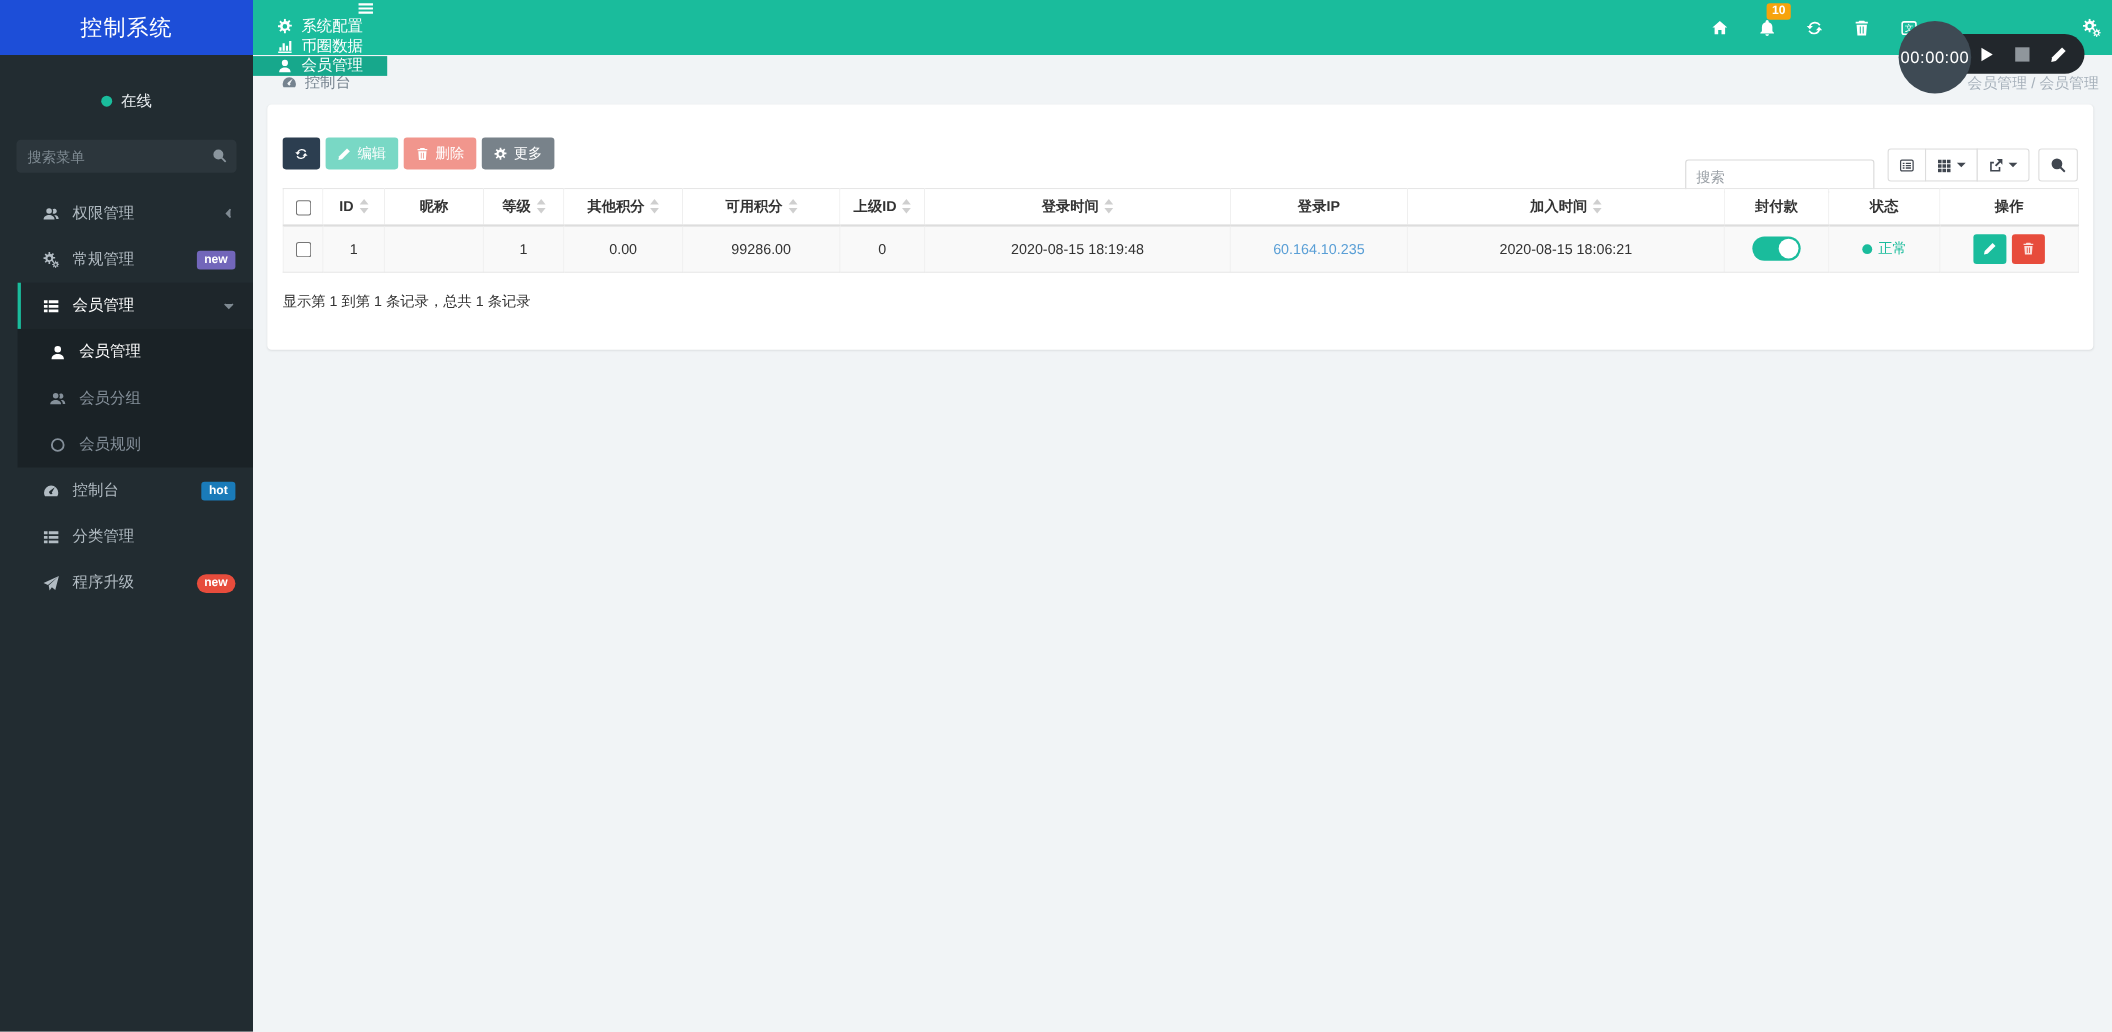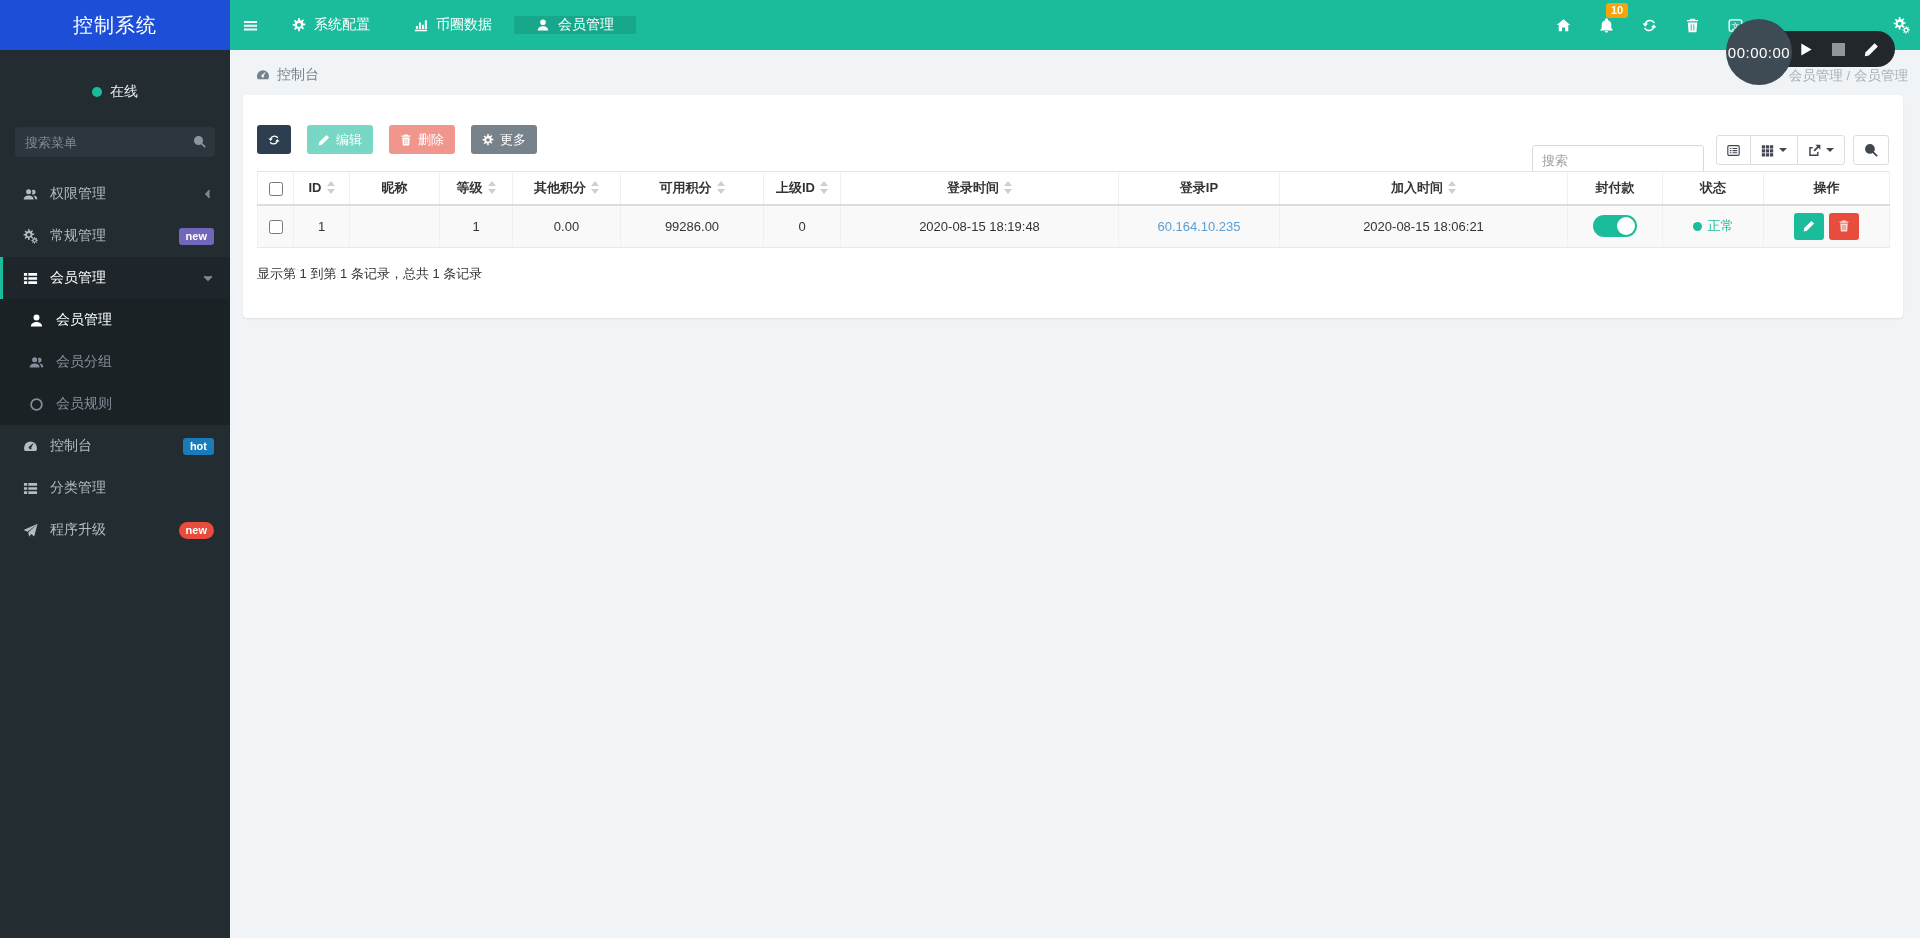--- a/index.html
+++ b/index.html
@@ -5,21 +5,21 @@
   *{margin:0;padding:0;box-sizing:border-box;}
   html,body{width:1920px;height:938px;overflow:hidden;}
   body{font-family:"Liberation Sans","DejaVu Sans",sans-serif;background:#f1f4f6;position:relative;font-size:13px;color:#333;}
   .icon{display:inline-flex;align-items:center;justify-content:center;}
   .icon svg{width:1em;height:1em;fill:currentColor;display:block;}
 
   
   .navbar{position:absolute;left:0;top:0;width:1920px;height:50px;background:#1abc9c;z-index:20;}
   .logo{position:absolute;left:0;top:0;width:230px;height:50px;background:#1d4ed8;color:#fff;
         font-size:20px;display:flex;align-items:center;justify-content:center;letter-spacing:1px;}
-  .nav-left{position:absolute;left:230px;top:0;height:50px;display:flex;align-items:center;}
+  .nav-left{position:absolute;left:230px;top:0;height:50px;display:flex;align-items:flex-end;flex-direction:column;}
   .nav-btn{width:40px;display:flex;align-items:center;justify-content:center;color:#fff;cursor:pointer;}
   .nav-tab{display:flex;align-items:center;gap:8px;color:#fff;font-size:14px;padding:0 22px;cursor:pointer;}
   .nav-tab .icon{font-size:14px;}
   .nav-tab.active{background:#17a88c;}
   .nav-icons{position:absolute;top:0;right:176px;height:50px;display:flex;align-items:center;gap:25px;color:#fff;}
   .nav-ic{position:relative;font-size:15px;cursor:pointer;display:flex;align-items:center;justify-content:center;width:18px;}
   .nav-badge{position:absolute;left:9px;top:-15px;background:#f7a30c;color:#fff;font-size:11px;font-weight:bold;
              padding:1px 5px;border-radius:3px;line-height:13px;}
   .nav-gears{position:absolute;right:10px;top:0;height:50px;display:flex;align-items:center;color:#fff;font-size:17px;cursor:pointer;}
 
@@ -34,21 +34,21 @@
 
   
   .sidebar{position:absolute;left:0;top:50px;width:230px;height:888px;background:#222c31;z-index:10;}
   .online{margin-top:33px;text-align:center;color:#e9edf0;font-size:14px;display:flex;align-items:center;justify-content:center;gap:8px;}
   .dot{width:10px;height:10px;border-radius:50%;background:#1abc9c;display:inline-block;}
   .side-search{margin:26px 15px 16px;position:relative;}
   .side-search input{width:100%;height:30px;background:#2c363c;border:none;border-radius:4px;color:#fca5a5;
                      padding:0 30px 0 10px;font-size:13px;font-family:inherit;}
   .side-search input::placeholder{color:#7e8a92;}
   .side-search .icon{position:absolute;right:9px;top:8px;color:#8a959d;font-size:13px;}
-  .menu{list-style:none;}
+  .menu{list-style:none;padding-left:16px;}
   .mitem{height:42px;display:flex;align-items:center;padding:0 16px 0 22px;color:#b2bcc3;font-size:14px;cursor:pointer;position:relative;}
   .mitem .micon{width:17px;font-size:15px;margin-right:11px;display:flex;justify-content:center;}
   .mitem .chev{margin-left:auto;font-size:12px;color:#7f8a92;}
   .mitem.active-parent{background:#1e262b;color:#fff;border-left:3px solid #1abc9c;padding-left:19px;}
   .submenu{background:#1a2226;}
   .submenu .mitem{padding-left:28px;color:#85909a;}
   .submenu .mitem.active{color:#fff;}
   .sbadge{margin-left:auto;color:#fff;font-size:11px;font-weight:bold;padding:2px 7px;line-height:13px;}
   .sbadge.purple{background:#7266ba;border-radius:3px;}
   .sbadge.blue{background:#1a7bb9;border-radius:3px;}
@@ -56,21 +56,21 @@
 
   
   .main{position:absolute;left:230px;top:50px;width:1690px;height:888px;}
   .crumb{position:absolute;left:26px;top:16px;display:flex;align-items:center;gap:7px;color:#76838f;font-size:14px;}
   .crumb .icon{font-size:14px;color:#76838f;}
   .crumb-right{position:absolute;right:12px;top:17px;color:#a6b0ba;font-size:13.5px;z-index:5;}
 
   .card{position:absolute;left:13px;top:45px;width:1660px;height:223px;background:#fff;border-radius:4px;
         box-shadow:0 1px 2px rgba(0,0,0,.08);}
   .toolbar{position:absolute;left:14px;right:14px;top:30px;height:30px;}
-  .tb-left{position:absolute;left:0;top:0;display:flex;gap:16px;}
+  .tb-left{position:absolute;left:0;top:0;display:flex;gap:5px;}
   .btn{height:29px;border:none;border-radius:3px;color:#fff;font-size:13px;display:inline-flex;align-items:center;
        gap:6px;padding:0 11px;cursor:pointer;font-family:inherit;}
   .btn .icon{font-size:12px;}
   .btn-dark{background:#2c3e50;width:34px;justify-content:center;padding:0;}
   .btn-success{background:#1abc9c;}
   .btn-danger{background:#e74c3c;}
   .btn-gray{background:#78828a;}
   .btn.disabled{opacity:.58;cursor:default;}
   .tb-right{position:absolute;right:0;top:0;display:flex;align-items:center;}
   .tb-search{width:172px;height:30px;border:1px solid #d9d9d9;border-radius:3px;padding:0 9px;font-size:13px;color:#555;font-family:inherit;margin-top:20px;}

